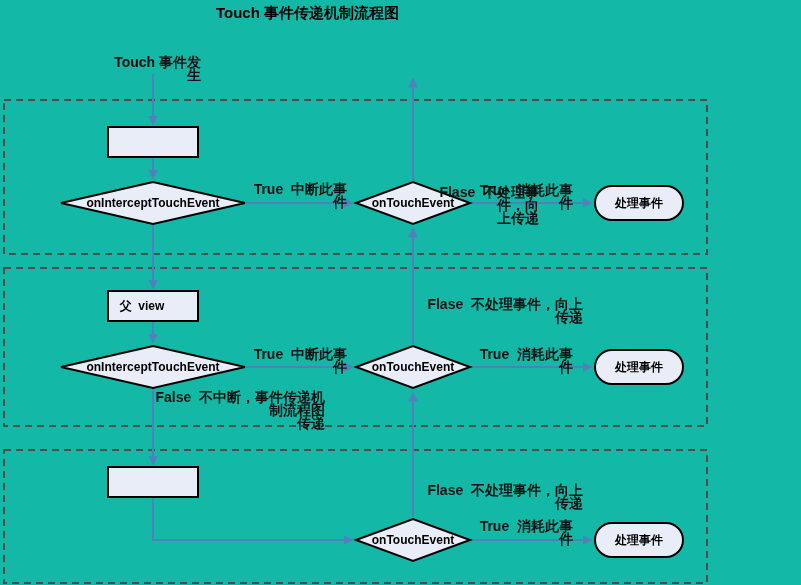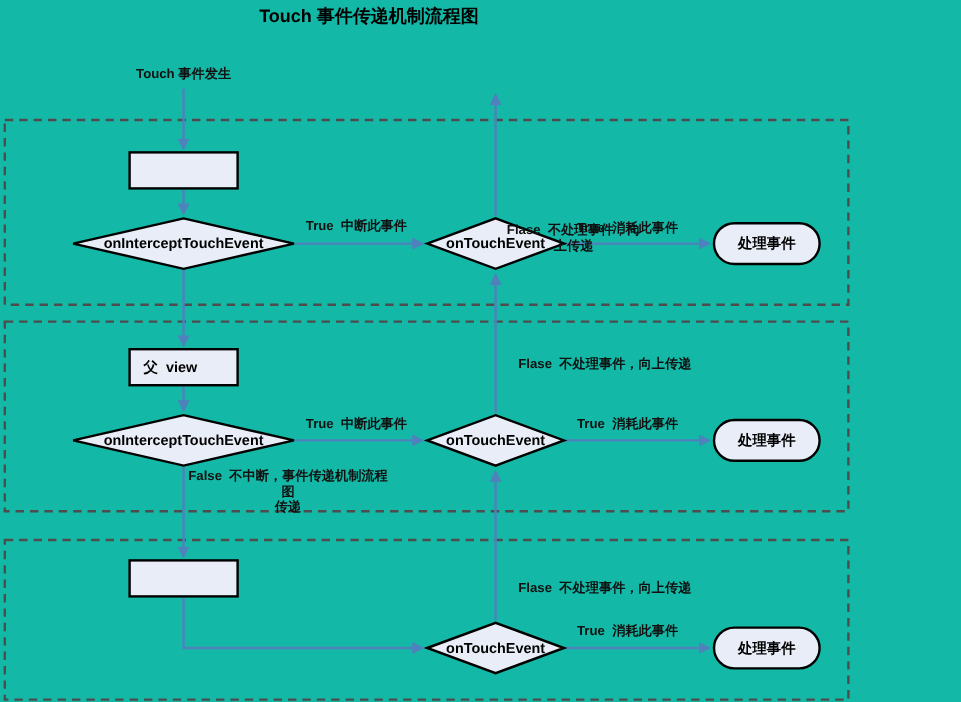--- a/index.html
+++ b/index.html
@@ -10,22 +10,22 @@
   .title{
     position:absolute;left:216px;top:4px;width:200px;
     font-size:15px;font-weight:bold;color:#000;white-space:pre;
   }
   .author{
     position:absolute;left:577px;top:3px;width:220px;
     font-size:15px;font-weight:normal;color:#3d3d3d;white-space:pre;
   }
   .canvas{position:absolute;left:0;top:0;}
   .lbl{
-    position:absolute;font-size:11px;font-weight:bold;color:#111;
-    text-align:center;white-space:pre-wrap;line-height:13px;
+    position:absolute;font-size:14px;font-weight:bold;color:#111;
+    text-align:right;white-space:pre-wrap;line-height:13px;
   }
   .node-lbl{
     position:absolute;display:flex;align-items:center;justify-content:center;
     font-size:12px;font-weight:bold;color:#000;white-space:pre;text-align:center;
   }
 </style>
 </head>
 <body>
 
 <div class="stage">

